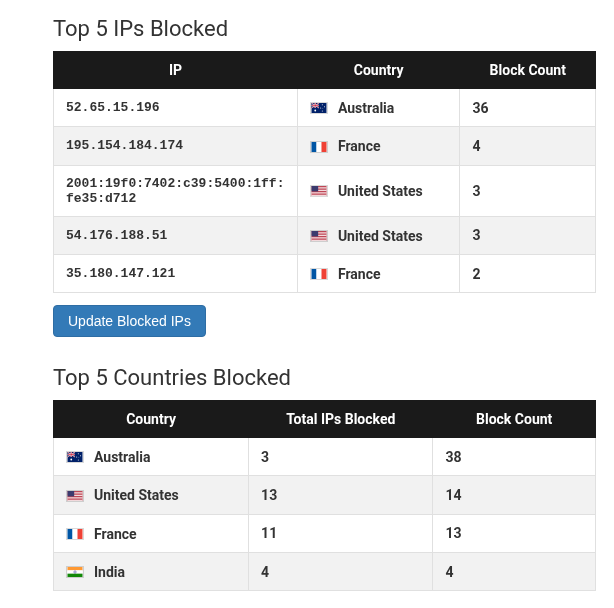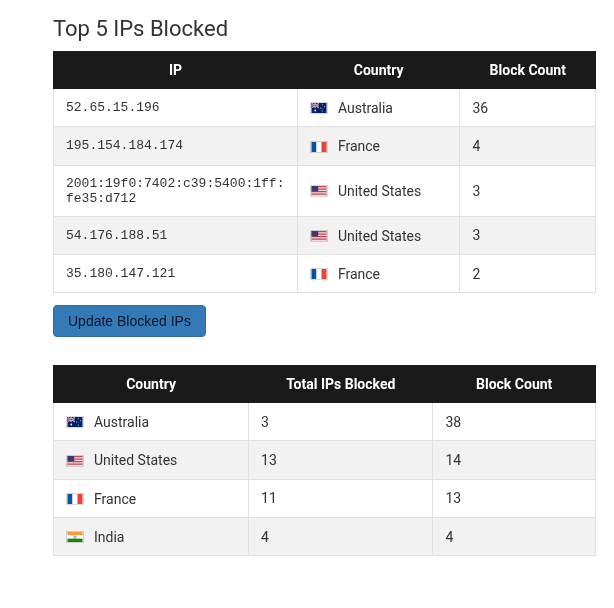--- a/index.html
+++ b/index.html
@@ -33,20 +33,21 @@
     text-align: center;
     padding: 10px 12px;
     border: 1px solid #1a1a1a;
   }
   tbody td {
     padding: 10px 12px;
     border: 1px solid #e0e0e0;
     font-size: 14px;
     color: #333;
     vertical-align: middle;
+    font-weight: bold;
   }
   tbody tr:nth-child(even) td { background: #f2f2f2; }
   .ip-cell {
     font-family: "Courier New", Courier, monospace;
     font-size: 13px;
     word-break: break-all;
   }
   .country-cell { white-space: nowrap; }
   .flag {
     display: inline-block;
@@ -55,21 +56,21 @@
     margin-right: 10px;
     vertical-align: middle;
     position: relative;
     border: 1px solid rgba(0,0,0,0.15);
   }
   .flag svg { display:block; width:100%; height:100%; }
   .name-text { vertical-align: middle; }
   .btn {
     display: inline-block;
     background: #337ab7;
-    color: #0f172a;
+    color: #ffffff;
     border: 1px solid #2e6da4;
     border-radius: 4px;
     padding: 7px 14px;
     font-size: 14px;
     cursor: pointer;
   }
   .col-ip { width: 45%; }
   .col-country-a { width: 30%; }
   .col-count-a { width: 25%; }
   .col-country-b { width: 36%; }
@@ -153,20 +154,21 @@
                 <rect width="6" height="12" x="12" fill="#EF4135"></rect>
               </svg></span><span class="name-text">France</span></td>
           <td>2</td>
         </tr>
       </tbody>
   </table>
   <button class="btn">Update Blocked IPs</button>
 </div>
 
 <div class="section">
+  <h2>Top 5 Countries Blocked</h2>
   <table>
     <thead>
       <tr>
         <th class="col-country-b">Country</th>
         <th class="col-total">Total IPs Blocked</th>
         <th class="col-count-b">Block Count</th>
       </tr>
     </thead>
     <tbody id="countries-body">
         <tr>

